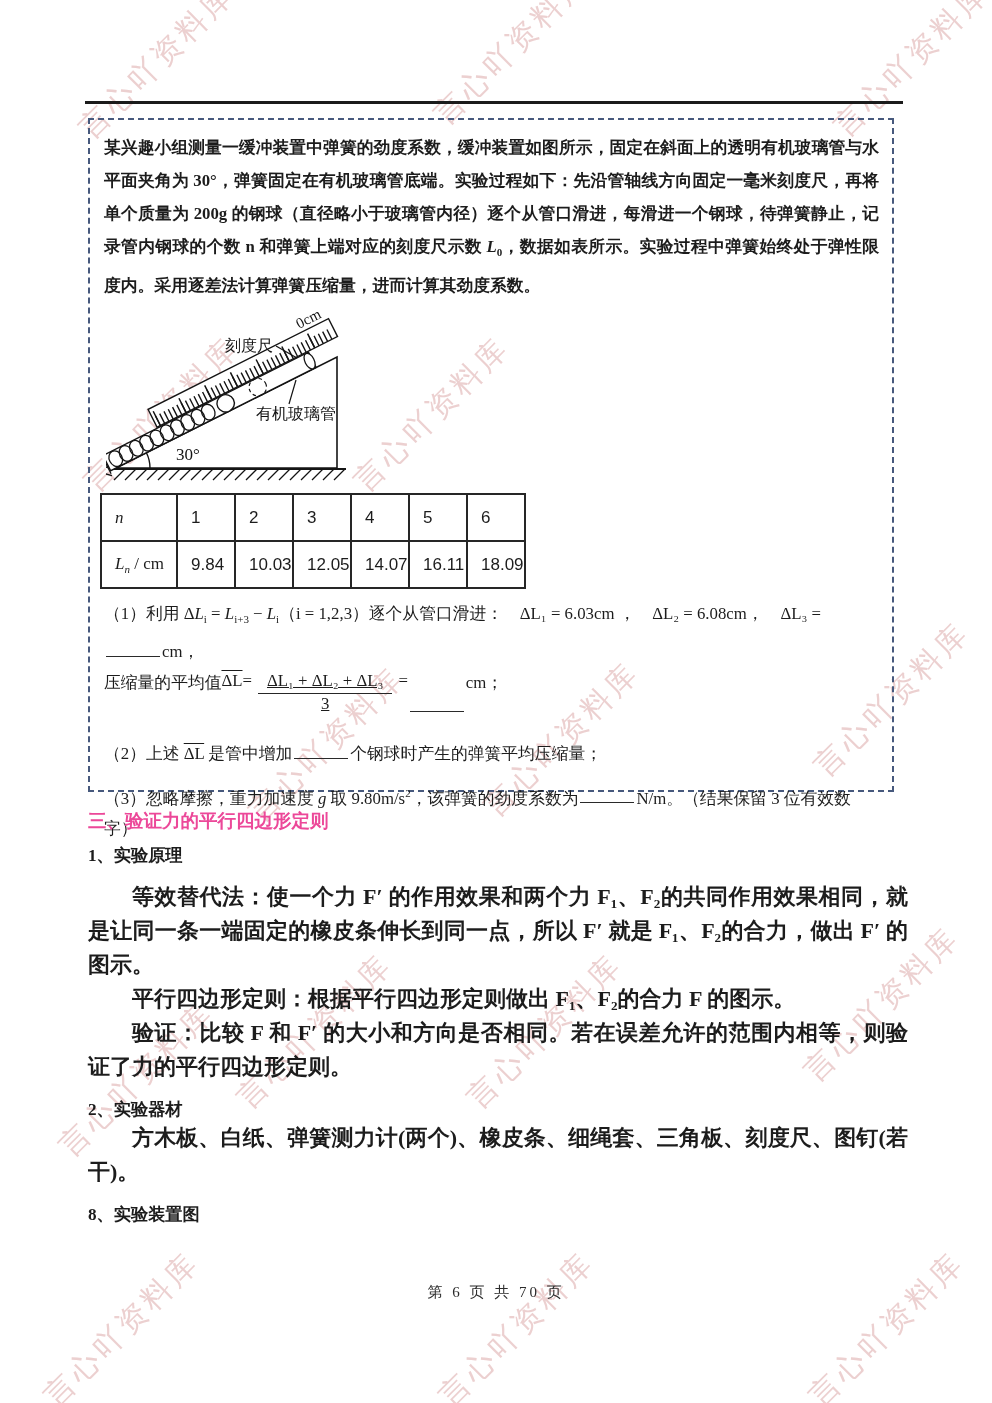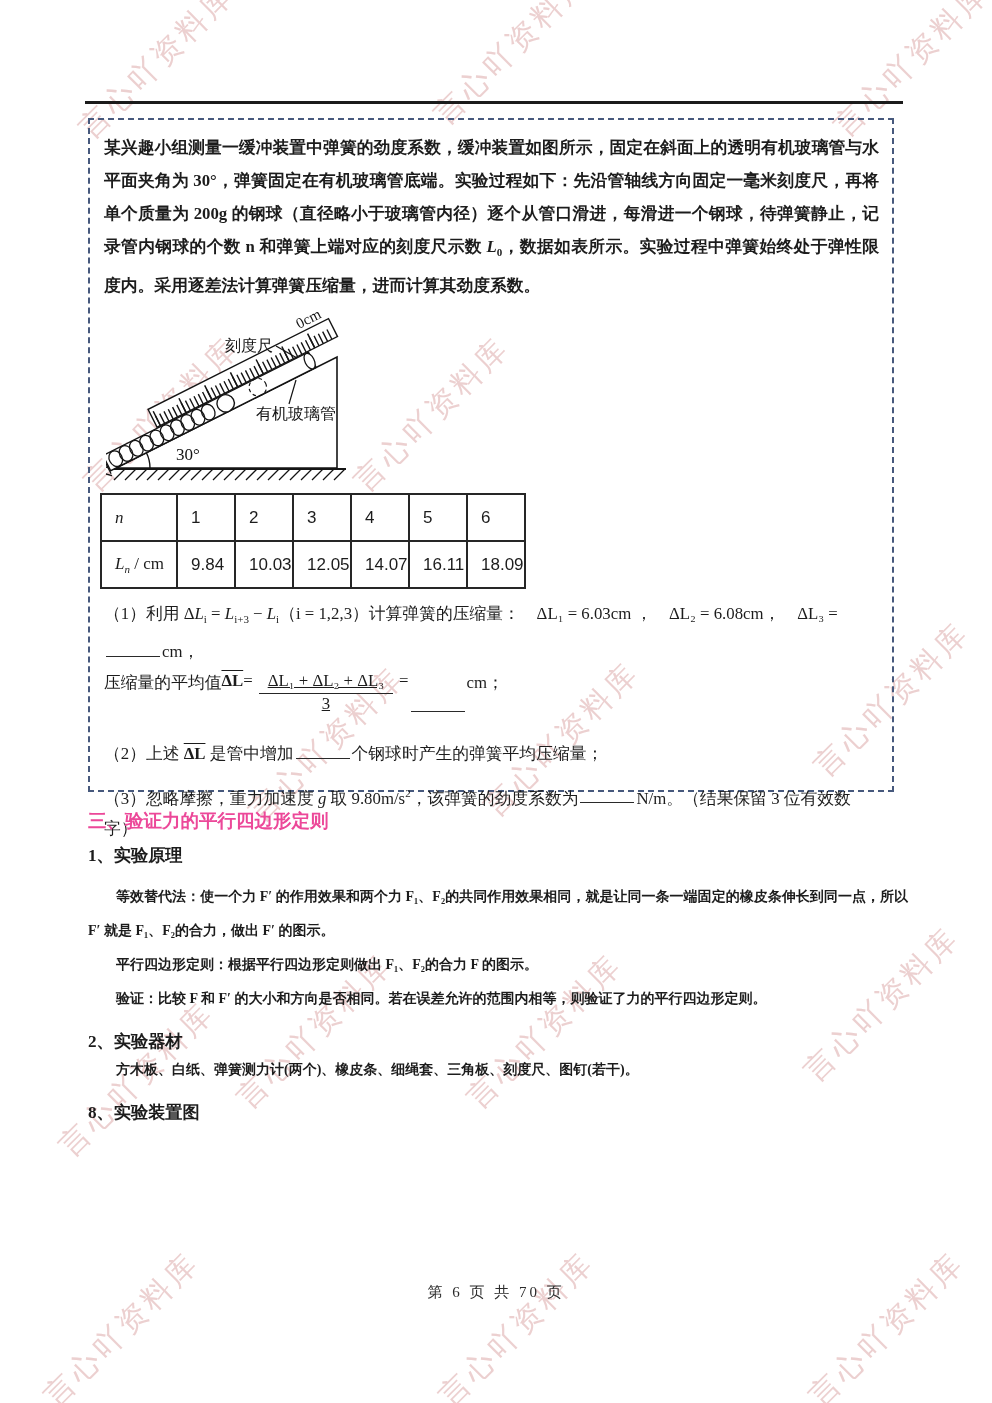--- a/index.html
+++ b/index.html
@@ -27,29 +27,29 @@
 
   table.data-table { border-collapse:collapse; margin:6px 0 0 -4px;
                      font-family:"Liberation Sans","DejaVu Sans",sans-serif; font-size:17px; }
   table.data-table td { border:2px solid #262626; height:47px; padding-left:13px;
                         min-width:58px; vertical-align:middle; }
   table.data-table td.cell-label { min-width:76px; font-family:"Liberation Serif",serif; }
 
   .qline { font-size:16.8px; line-height:31px; margin-top:9px; }
   .blank { display:inline-block; width:54px; height:1em; border-bottom:1.6px solid #2a2a2a;
            vertical-align:baseline; margin:0 2px; }
-  .ovl { text-decoration:overline;font-weight:bold; }
+  .ovl { text-decoration:overline; }
   .avg-line { display:flex; margin-top:4px; font-size:16.8px; min-height:58px; }
   .frac { display:inline-flex; flex-direction:column; align-items:center; margin:0 6px; line-height:1.25;text-decoration:underline; }
   .frac .num { border-bottom:1.7px solid #262626; padding:0 9px 1px; }
   .avg-line .blank { height:14px; align-self:center; margin-top:10px; }
 
   .section-title { position:absolute; left:3px; top:808px; font:bold 18.5px "Liberation Sans","DejaVu Sans",sans-serif; color:#ec4899; }
   .sub-head { font-size:17.2px; }
-  .body-p { font-size:14px; line-height:34px; text-align:justify; text-indent:2em; }
+  .body-p { font-size:22px; line-height:34px; text-align:justify; text-indent:2em; }
   .sec-flow { position:absolute; left:3px; top:843px; width:820px;font-weight:bold; }
   .sec-flow > * { margin-bottom:0; }
   .s-gap { margin-top:13px; }
 
   .footer { position:absolute; left:0; top:1283px; width:992px; text-align:center;
             font-size:15px; letter-spacing:3px; color:#2b2b2b; z-index:1; }
 
   svg text { font-family:"Liberation Serif","DejaVu Serif",serif; fill:#141414; }
 </style>
 </head>
@@ -148,21 +148,21 @@
         <td>9.84</td>
         <td>10.03</td>
         <td>12.05</td>
         <td>14.07</td>
         <td>16.11</td>
         <td>18.09</td>
       </tr>
     </tbody>
       </table>
 
-    <p class="qline"><span>（1）利用 Δ</span><i>L</i><sub>i</sub><span> = </span><i>L</i><sub>i+3</sub><span> − </span><i>L</i><sub>i</sub><span>（i = 1,2,3）计算弹簧的压缩量：　ΔL₁ = 6.03cm ，　ΔL₂ = 6.08cm，　ΔL₃ = </span><span class="blank"></span><span>cm，</span></p>
+    <p class="qline"><span>（1）利用 Δ</span><i>L</i><sub>i</sub><span> = </span><i>L</i><sub>i+3</sub><span> − </span><i>L</i><sub>i</sub><span>（i = 1,2,3）逐个从管口滑进：　ΔL₁ = 6.03cm ，　ΔL₂ = 6.08cm，　ΔL₃ = </span><span class="blank"></span><span>cm，</span></p>
 
     <div class="avg-line">
       <span>压缩量的平均值 </span>
         <span class="ovl">ΔL</span>
         <span> = </span>
         <span class="frac">
           <span class="num">ΔL₁ + ΔL₂ + ΔL₃</span>
           <span class="den">3</span>
         </span>
         <span> = </span>

